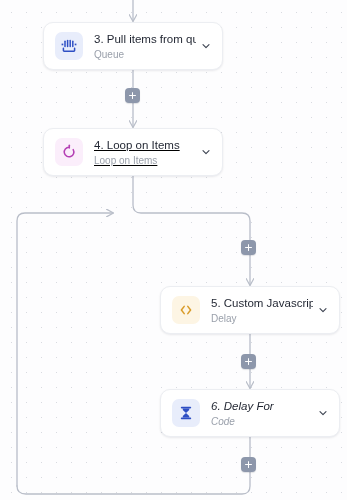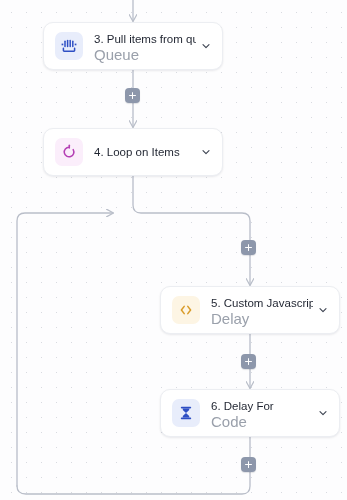--- a/index.html
+++ b/index.html
@@ -70,21 +70,21 @@
   .node-title {
     font-size: 11.5px;
     line-height: 14px;
     color: #1f2430;
     font-weight: 400;
     white-space: nowrap;
     overflow: hidden;
     text-overflow: clip;
   }
   .node-sub {
-    font-size: 15px;
+    font-size: 10px;
     line-height: 13px;
     color: #9aa0ab;
     margin-top: 2px;
     white-space: nowrap;
   }
   .chevron {
     flex: 0 0 12px;
     width: 12px;
     height: 12px;
     display: flex;
@@ -169,29 +169,30 @@
       <div class="node-title">3. Pull items from que…</div>
       <div class="node-sub">Queue</div>
     </div>
     <div class="chevron">
       <svg width="10" height="10" viewBox="0 0 10 10" aria-hidden="true">
         <path d="M2 3.6 L5 6.6 L8 3.6" fill="none" stroke="#3b4250" stroke-width="1.1" stroke-linecap="round" stroke-linejoin="round"></path>
       </svg>
     </div>
   </div>
 
-  <div class="node" style="left:43px; top:128px; width:180px; height:48px;">
+  <div class="node" style="left:43px; top:128px; width:180px; height:48px;text-decoration:underline;">
     <div class="node-icon purple">
       <svg width="16" height="16" viewBox="0 0 16 16" aria-hidden="true">
         <path d="M8 3.2 A4.8 4.8 0 1 0 12.2 5.6" fill="none" stroke="#b43fb4" stroke-width="1.5" stroke-linecap="round"></path>
         <path d="M8.3 1.3 L8.3 4.0" fill="none" stroke="#b43fb4" stroke-width="1.5" stroke-linecap="round"></path>
       </svg>
     </div>
     <div class="node-text">
       <div class="node-title">4. Loop on Items</div>
+      <div class="node-sub">Loop on Items</div>
     </div>
     <div class="chevron">
       <svg width="10" height="10" viewBox="0 0 10 10" aria-hidden="true">
         <path d="M2 3.6 L5 6.6 L8 3.6" fill="none" stroke="#3b4250" stroke-width="1.1" stroke-linecap="round" stroke-linejoin="round"></path>
       </svg>
     </div>
   </div>
 
   <div class="node" style="left:160px; top:286px; width:180px; height:48px;">
     <div class="node-icon amber">
@@ -204,21 +205,21 @@
       <div class="node-title">5. Custom Javascript …</div>
       <div class="node-sub">Delay</div>
     </div>
     <div class="chevron">
       <svg width="10" height="10" viewBox="0 0 10 10" aria-hidden="true">
         <path d="M2 3.6 L5 6.6 L8 3.6" fill="none" stroke="#3b4250" stroke-width="1.1" stroke-linecap="round" stroke-linejoin="round"></path>
       </svg>
     </div>
   </div>
 
-  <div class="node" style="left:160px; top:389px; width:180px; height:48px;">
+  <div class="node" style="left:160px; top:389px; width:180px; height:48px;font-style:italic;">
     <div class="node-icon blue">
       <svg width="16" height="16" viewBox="0 0 16 16" aria-hidden="true">
         <path d="M3.6 2.6 L12.4 2.6" stroke="#2e4fc4" stroke-width="1.6" stroke-linecap="round"></path>
         <path d="M3.6 13.4 L12.4 13.4" stroke="#2e4fc4" stroke-width="1.6" stroke-linecap="round"></path>
         <path d="M4.8 3.4 L11.2 3.4 L11.2 5.0 L8 8 L11.2 11.0 L11.2 12.6 L4.8 12.6 L4.8 11.0 L8 8 L4.8 5.0 Z" fill="#2e4fc4"></path>
       </svg>
     </div>
     <div class="node-text">
       <div class="node-title">6. Delay For</div>
       <div class="node-sub">Code</div>

